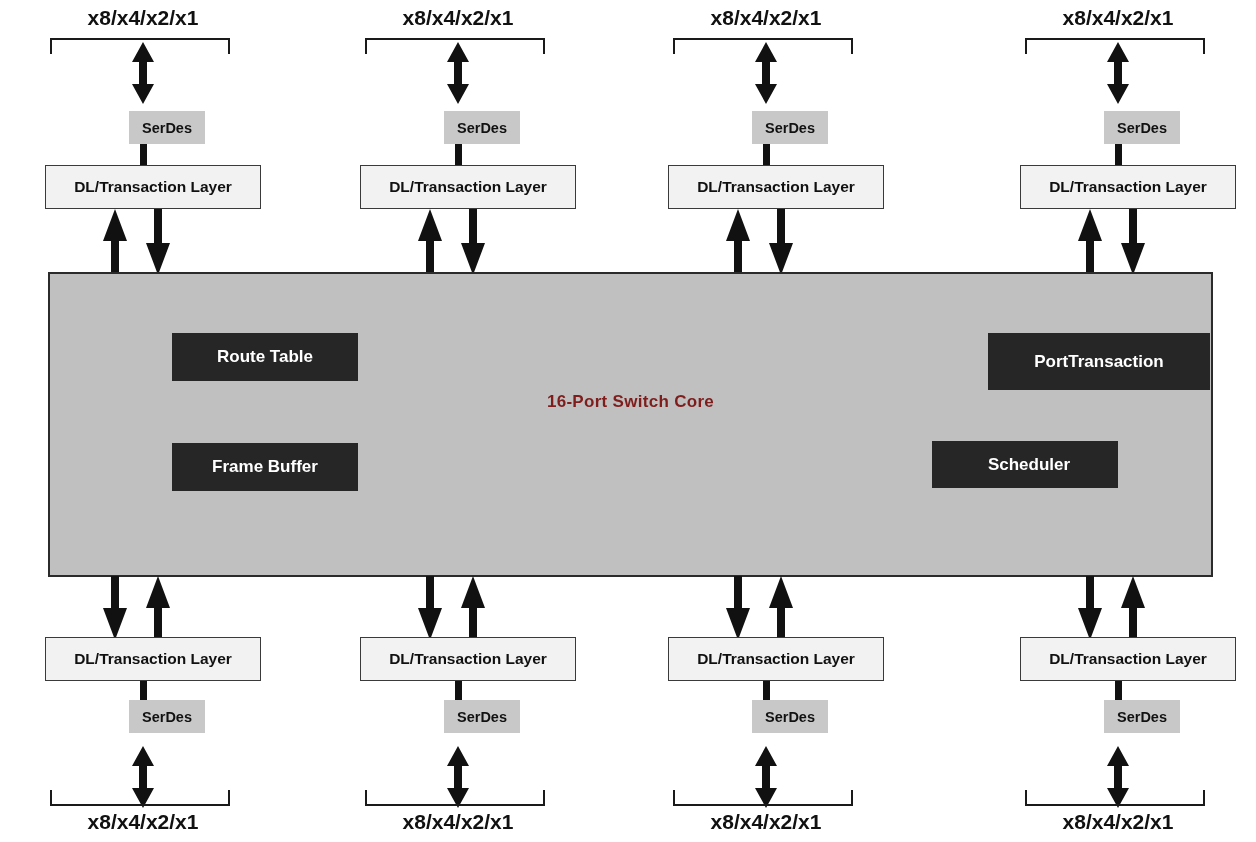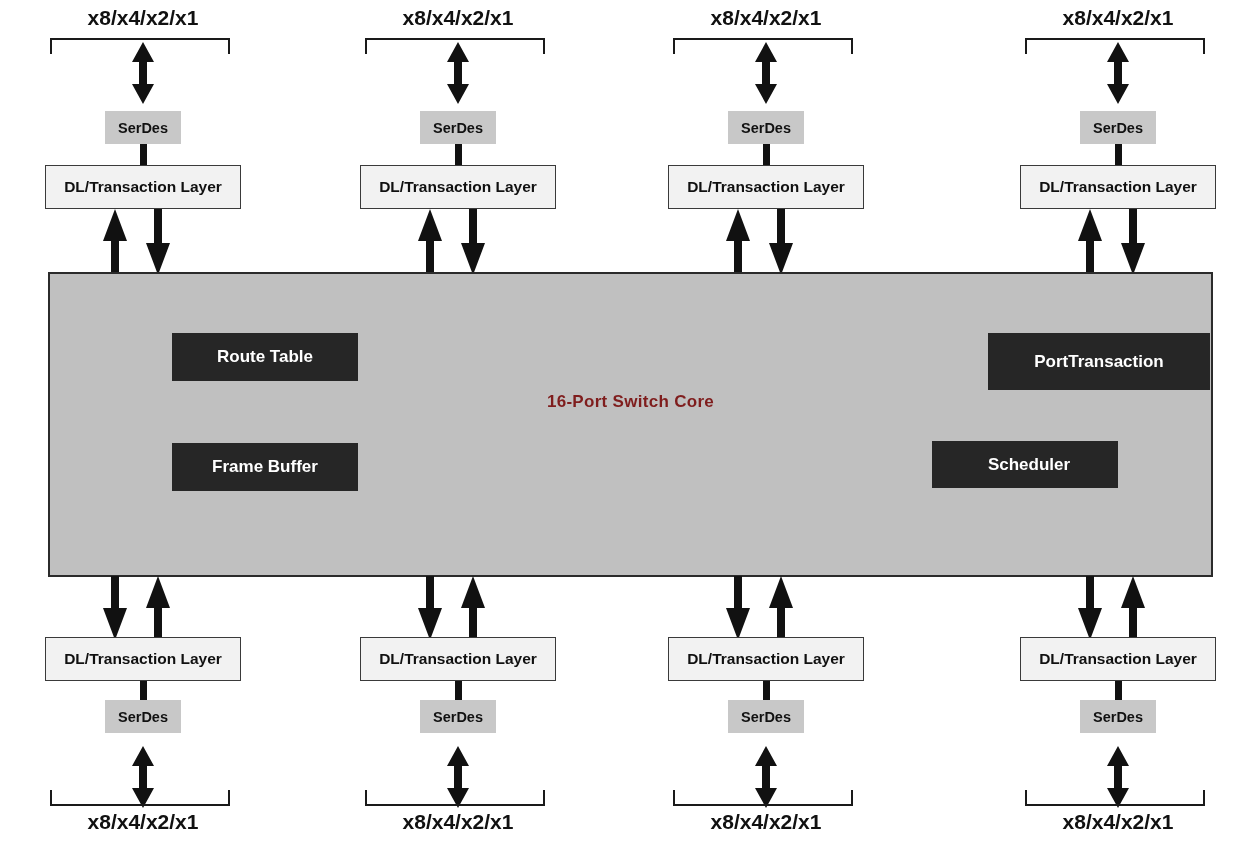--- a/index.html
+++ b/index.html
@@ -56,21 +56,21 @@
     box-sizing: border-box;
   }
   .blk-route { left: 172px; top: 333px; width: 186px; height: 48px; }
   .blk-frame { left: 172px; top: 443px; width: 186px; height: 48px; }
   .blk-arb   { left: 988px; top: 333px; width: 222px; height: 57px; }
   .blk-sched { left: 932px; top: 441px; width: 186px; height: 47px; padding-left: 8px; }
 
   
   .dl {
     position: absolute;
-    width: 196px;
+    width: 216px;
     height: 44px;
     background: #f2f2f2;
     border: 1.5px solid #3a3a3a;
     box-sizing: border-box;
     display: flex;
     align-items: center;
     justify-content: center;
     font-size: 15.5px;
     font-weight: bold;
     color: #111111;
@@ -80,20 +80,21 @@
     position: absolute;
     width: 76px;
     height: 33px;
     background: #c8c8c8;
     display: flex;
     align-items: center;
     justify-content: center;
     font-size: 14.5px;
     font-weight: bold;
     color: #111111;
+    margin-left: 24px;
   }
 
   
   .bracket {
     position: absolute;
     width: 180px;
     height: 16px;
     box-sizing: border-box;
   }
   .bracket.down { border-top: 2px solid #1a1a1a;

